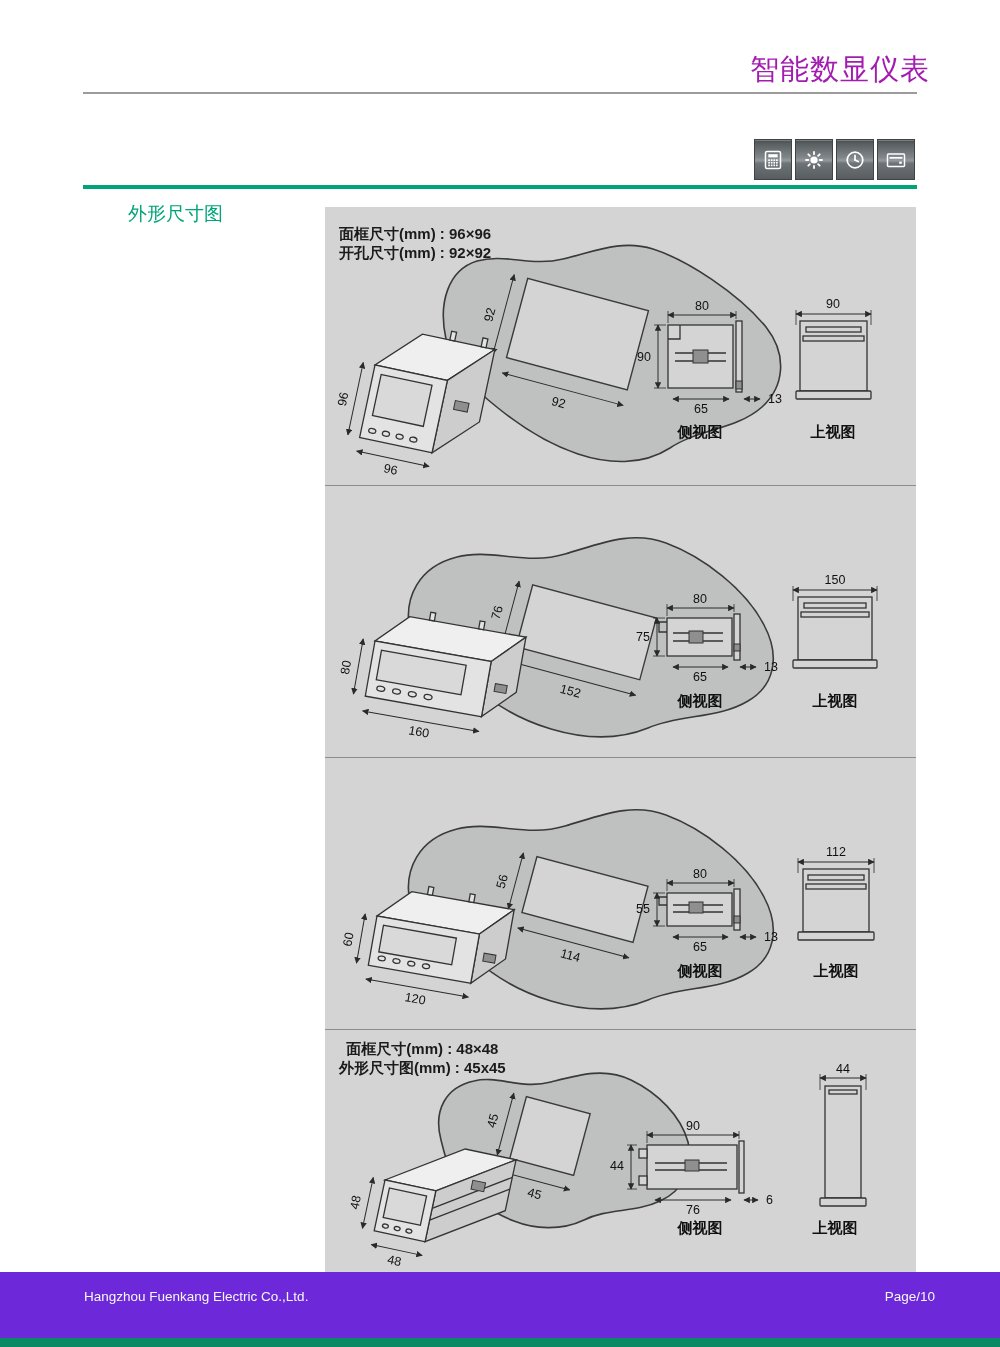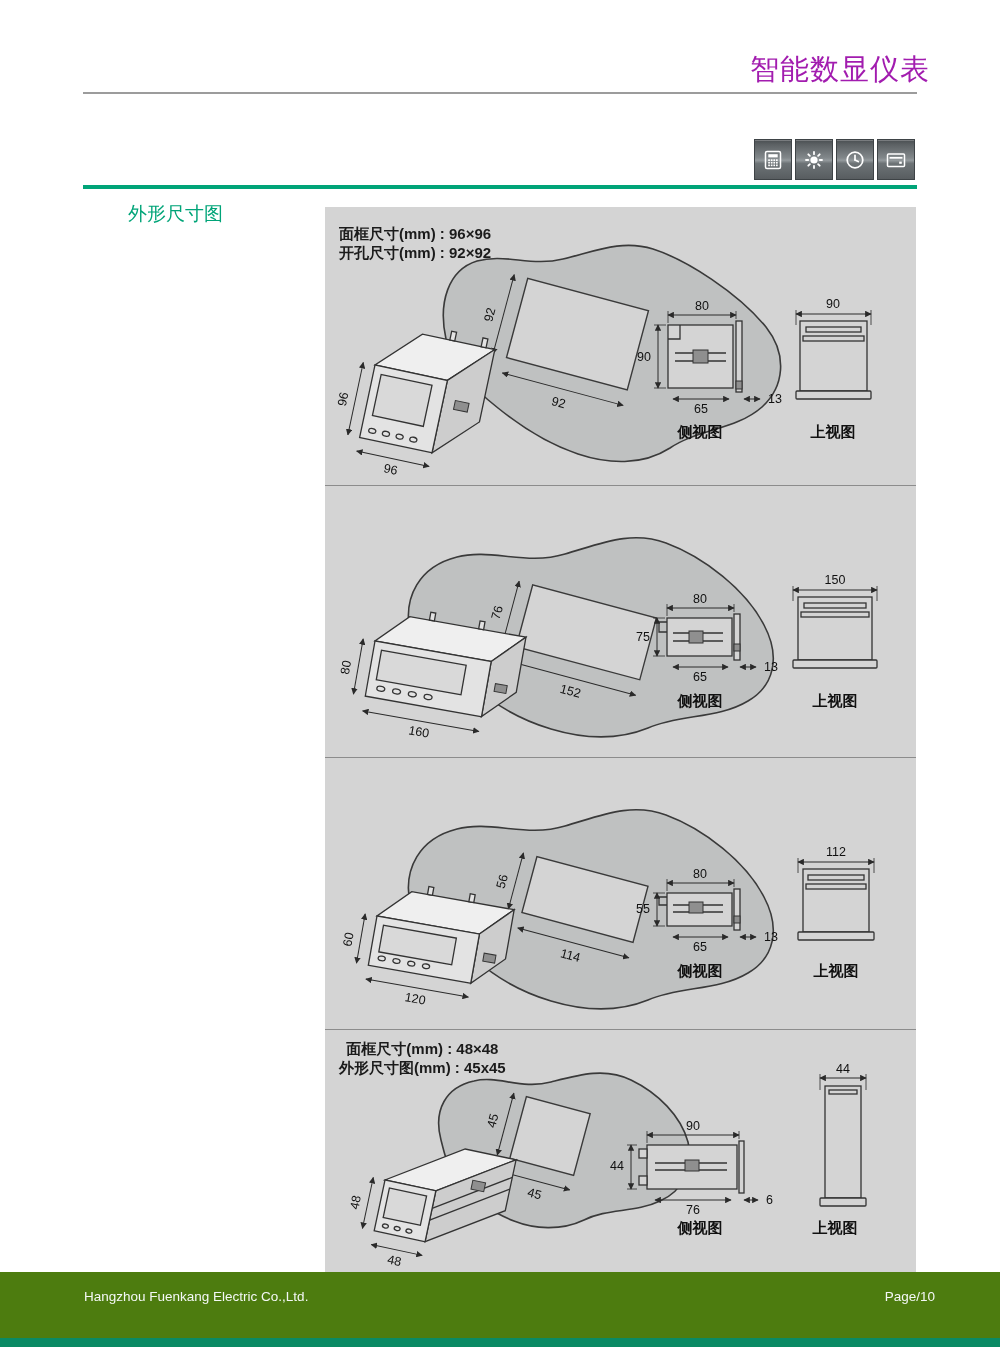--- a/index.html
+++ b/index.html
@@ -36,21 +36,21 @@
   .ext   { stroke:#2a2a2a; stroke-width:0.8; fill:none; }
   .dt    { font-size:12.5px; fill:#111; text-anchor:middle; font-family:"Liberation Sans",sans-serif; }
   .dt.ta-e { text-anchor:end; }
   .dt.ta-s { text-anchor:start; }
   .vl    { font-size:15px; font-weight:bold; fill:#111; text-anchor:middle; font-family:"Liberation Sans",sans-serif; }
   #sv1 .dim { marker-start:url(#a1); marker-end:url(#a1); }
   #sv2 .dim { marker-start:url(#a2); marker-end:url(#a2); }
   #sv3 .dim { marker-start:url(#a3); marker-end:url(#a3); }
   #sv4 .dim { marker-start:url(#a4); marker-end:url(#a4); }
 
-  .footer { position:absolute; top:1272px; left:0; right:0; bottom:0; background:#4d7c0f; }
+  .footer { position:absolute; top:1272px; left:0; right:0; bottom:0; background:#6d28d9; }
   .footer::after { content:""; position:absolute; left:0; right:0; bottom:0; height:9px; background:#0a8a64; }
   .footer-row { display:flex; justify-content:space-between; padding:17px 65px 0 84px; font-size:13.5px; color:#f4f8f6; }
 </style>
 </head>
 <body>
 
 <div class="page">
 
   <div class="title">智能数显仪表</div>
   <div class="rule-gray"></div>

